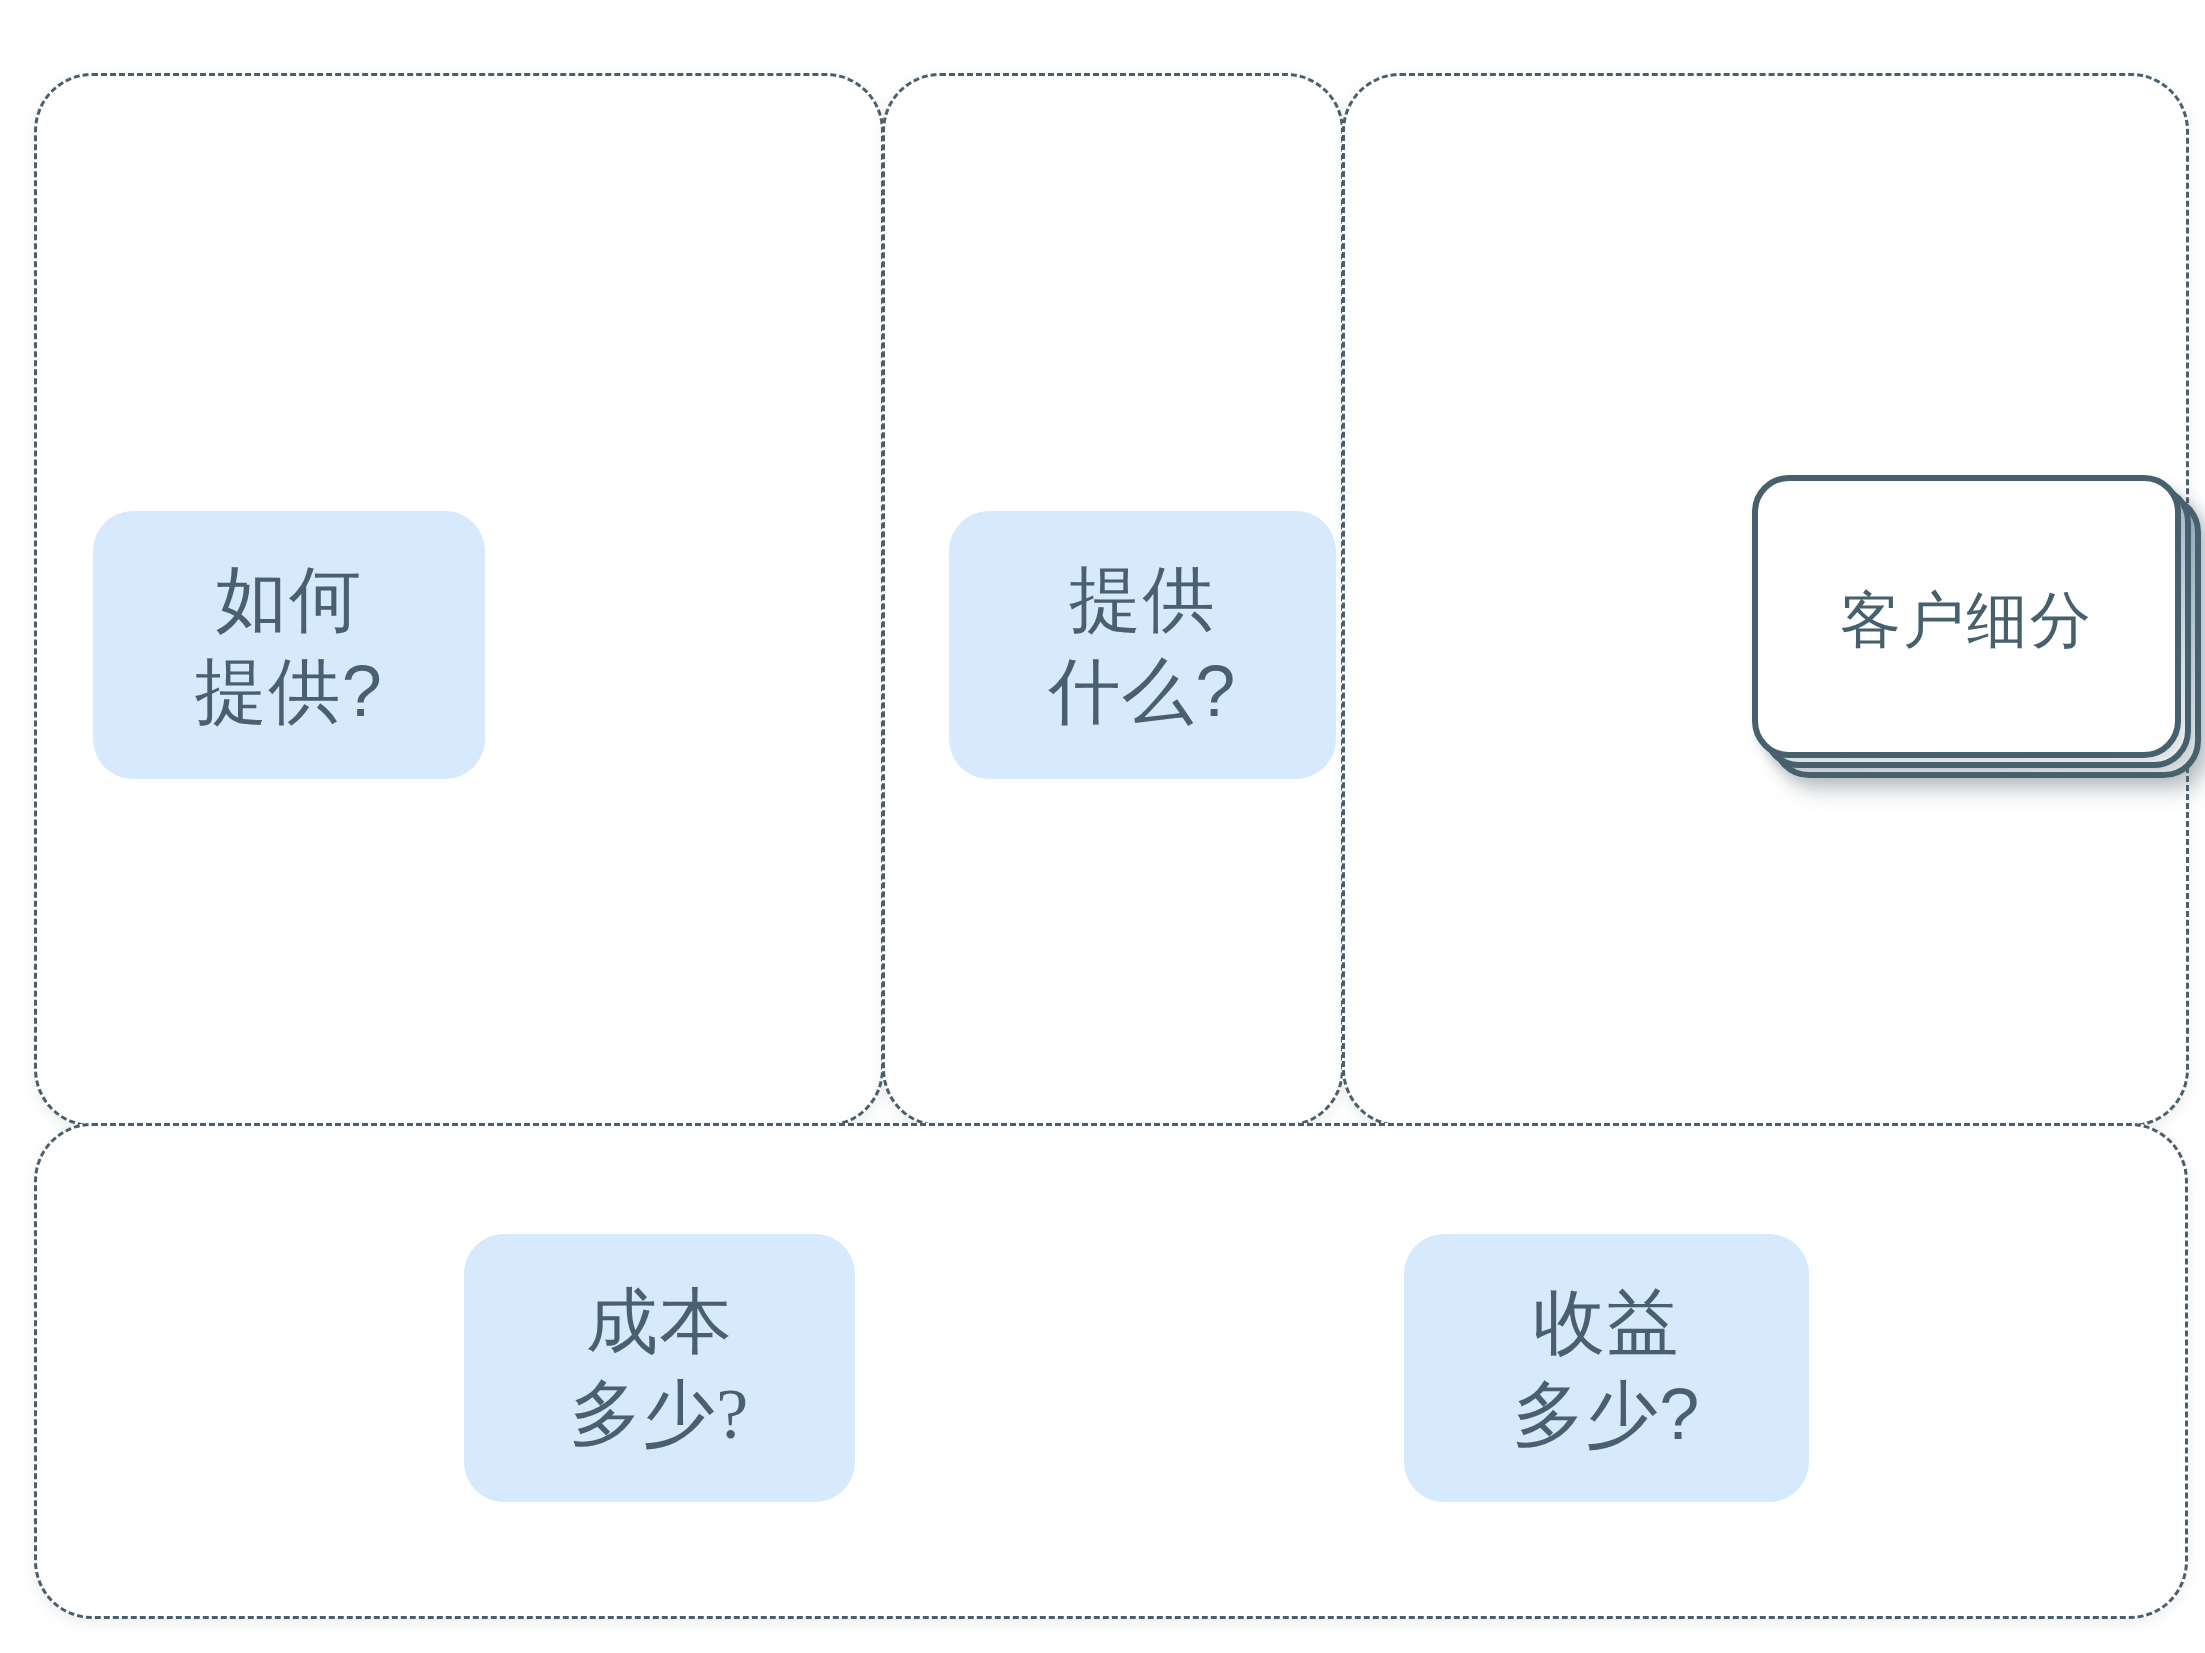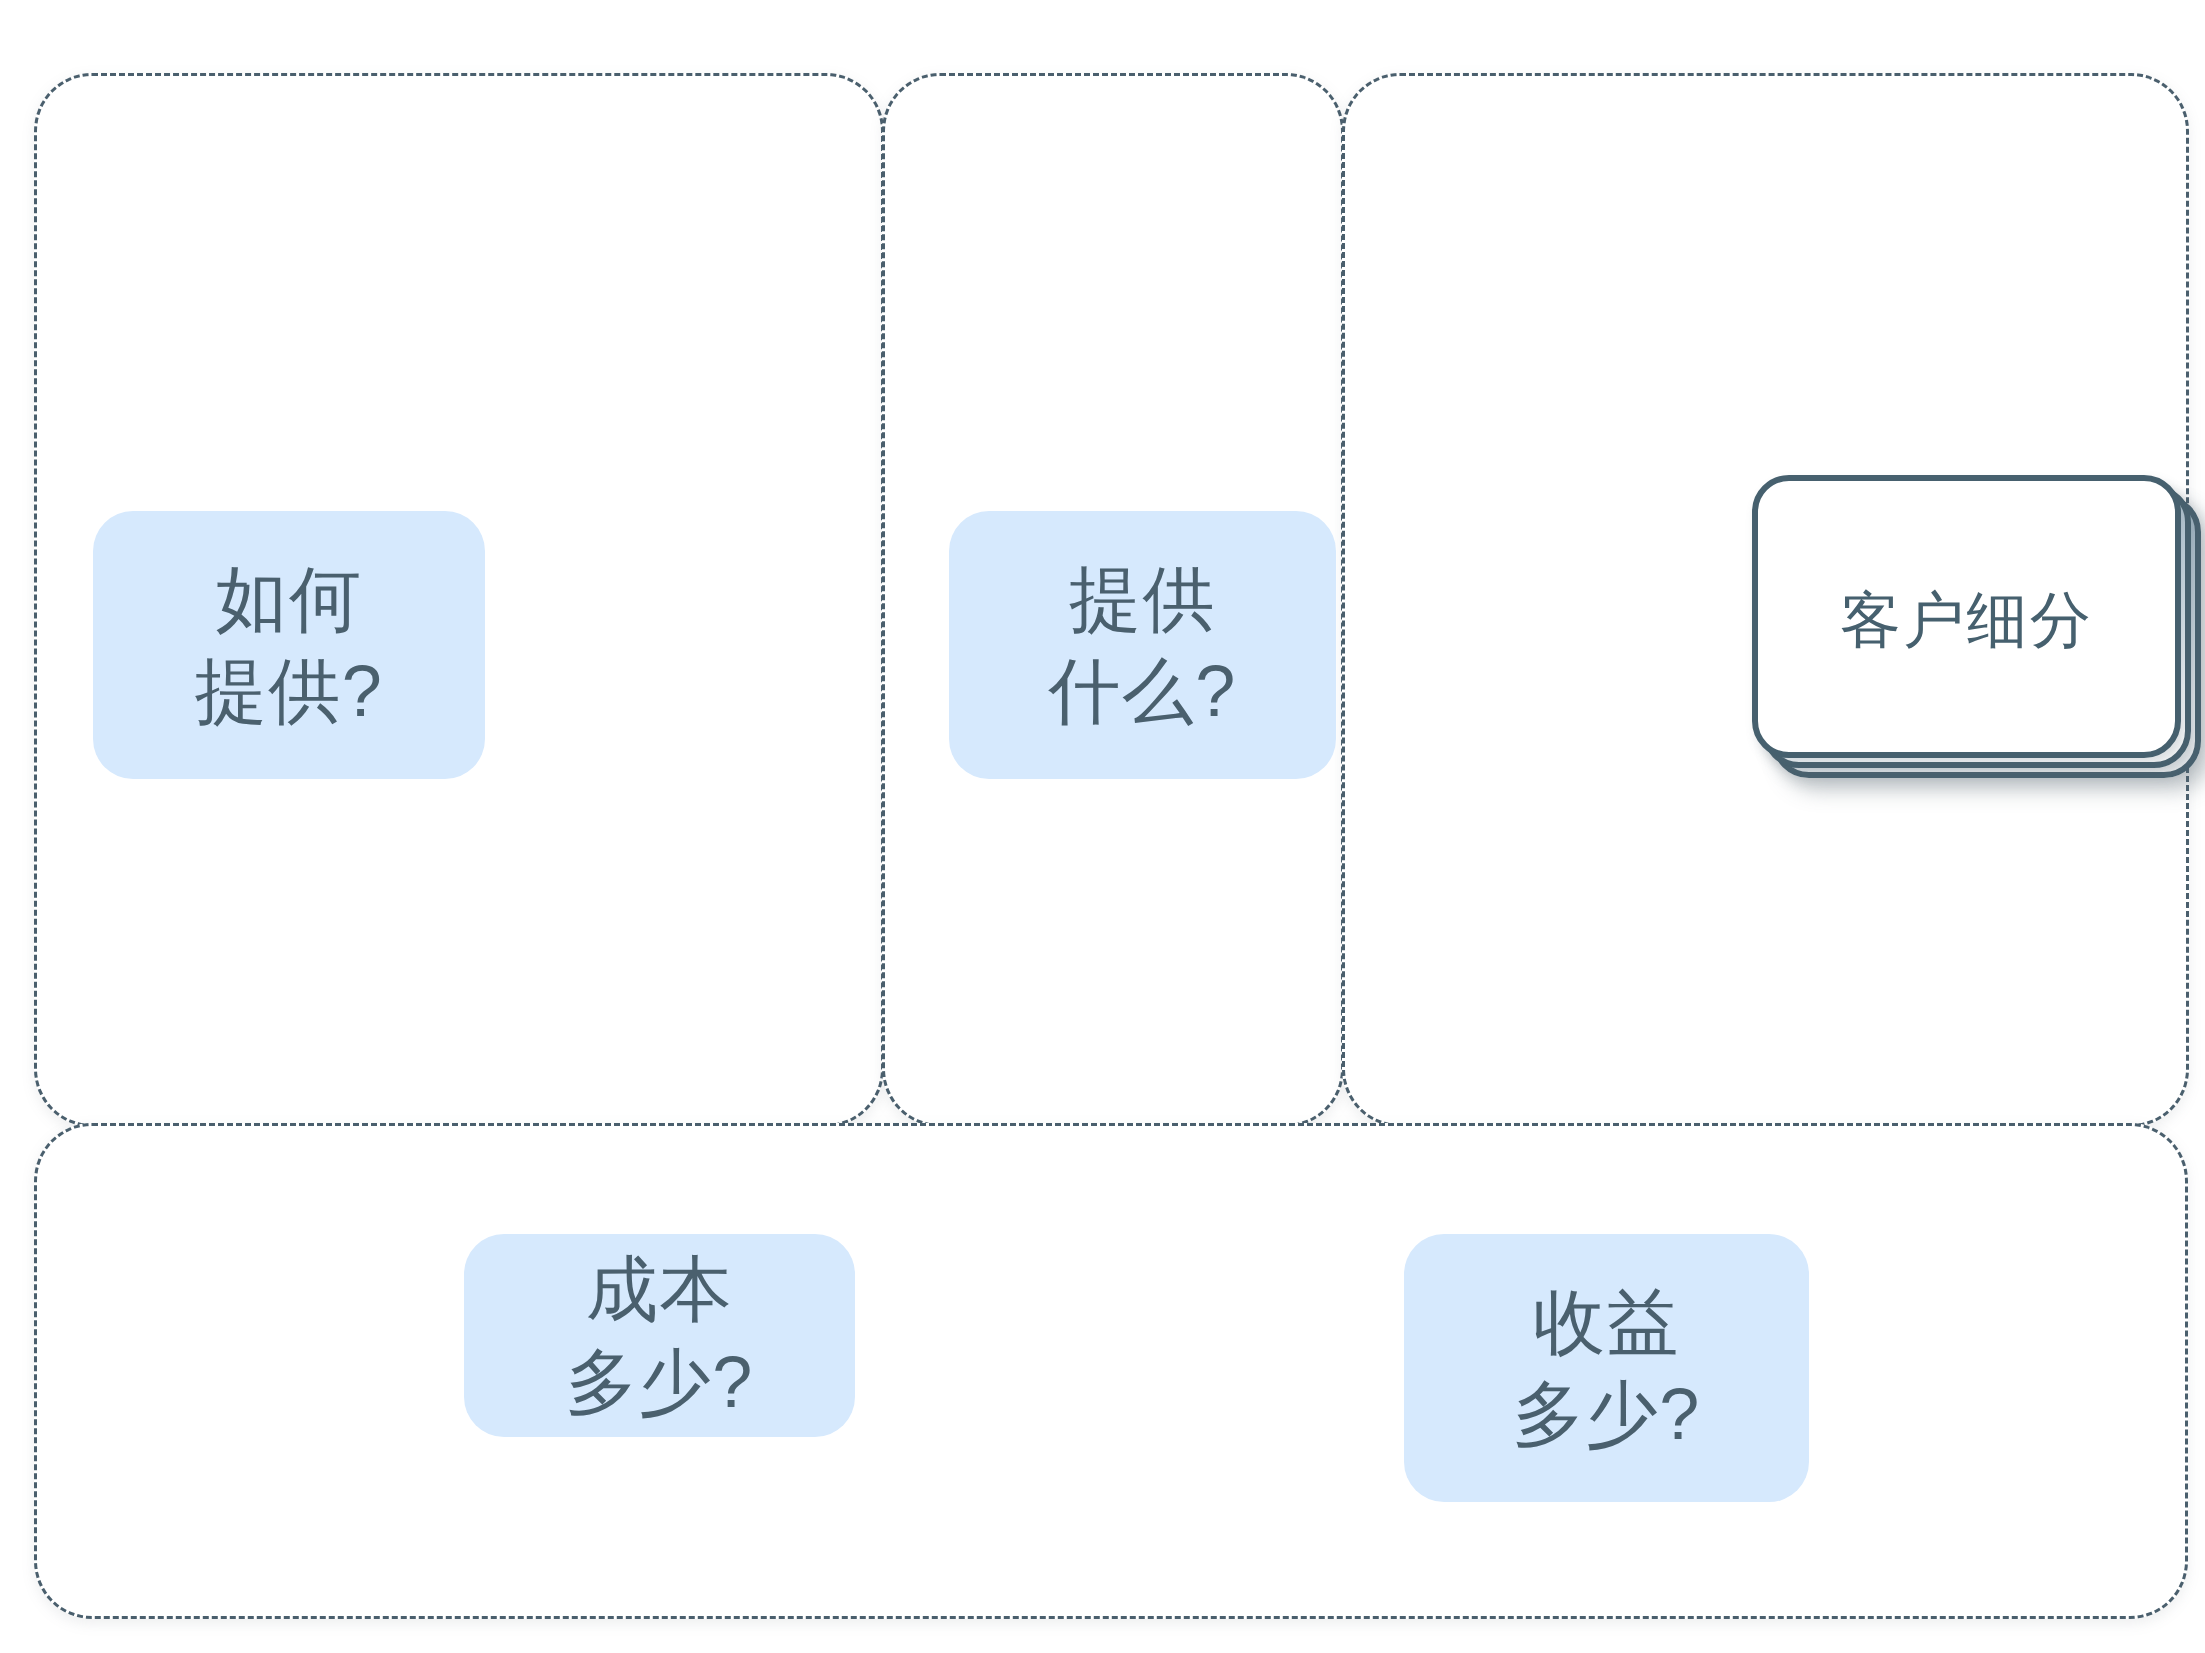--- a/index.html
+++ b/index.html
@@ -103,21 +103,21 @@
   <div class="panel" style="left:1342px; top:73px; width:847px; height:1054px;"></div>
 
   <div class="panel" style="left:34px; top:1123px; width:2154px; height:496px;"></div>
 
   <div class="chip" style="left:949px; top:511px; width:387px; height:268px;">提供
 什么?</div>
 
   <div class="chip" style="left:93px; top:511px; width:392px; height:268px;">如何
 提供?</div>
 
-  <div class="chip" style="left:464px; top:1234px; width:391px; height:203px;">成本
+  <div class="chip" style="left:464px; top:1234px; width:391px; height:268px;font-family:Liberation Serif, serif;">成本
 多少?</div>
 
   <div class="chip" style="left:1404px; top:1234px; width:405px; height:268px;">收益
 多少?</div>
 
   <div class="stack-card" style="left:1752px; top:475px; width:429px; height:283px;">
     <div class="stack-layer back2" style="width:429px; height:283px;"></div>
     <div class="stack-layer back1" style="width:429px; height:283px;"></div>
     <div class="stack-layer front" style="width:429px; height:283px;">
       <span class="stack-label">客户细分</span>

